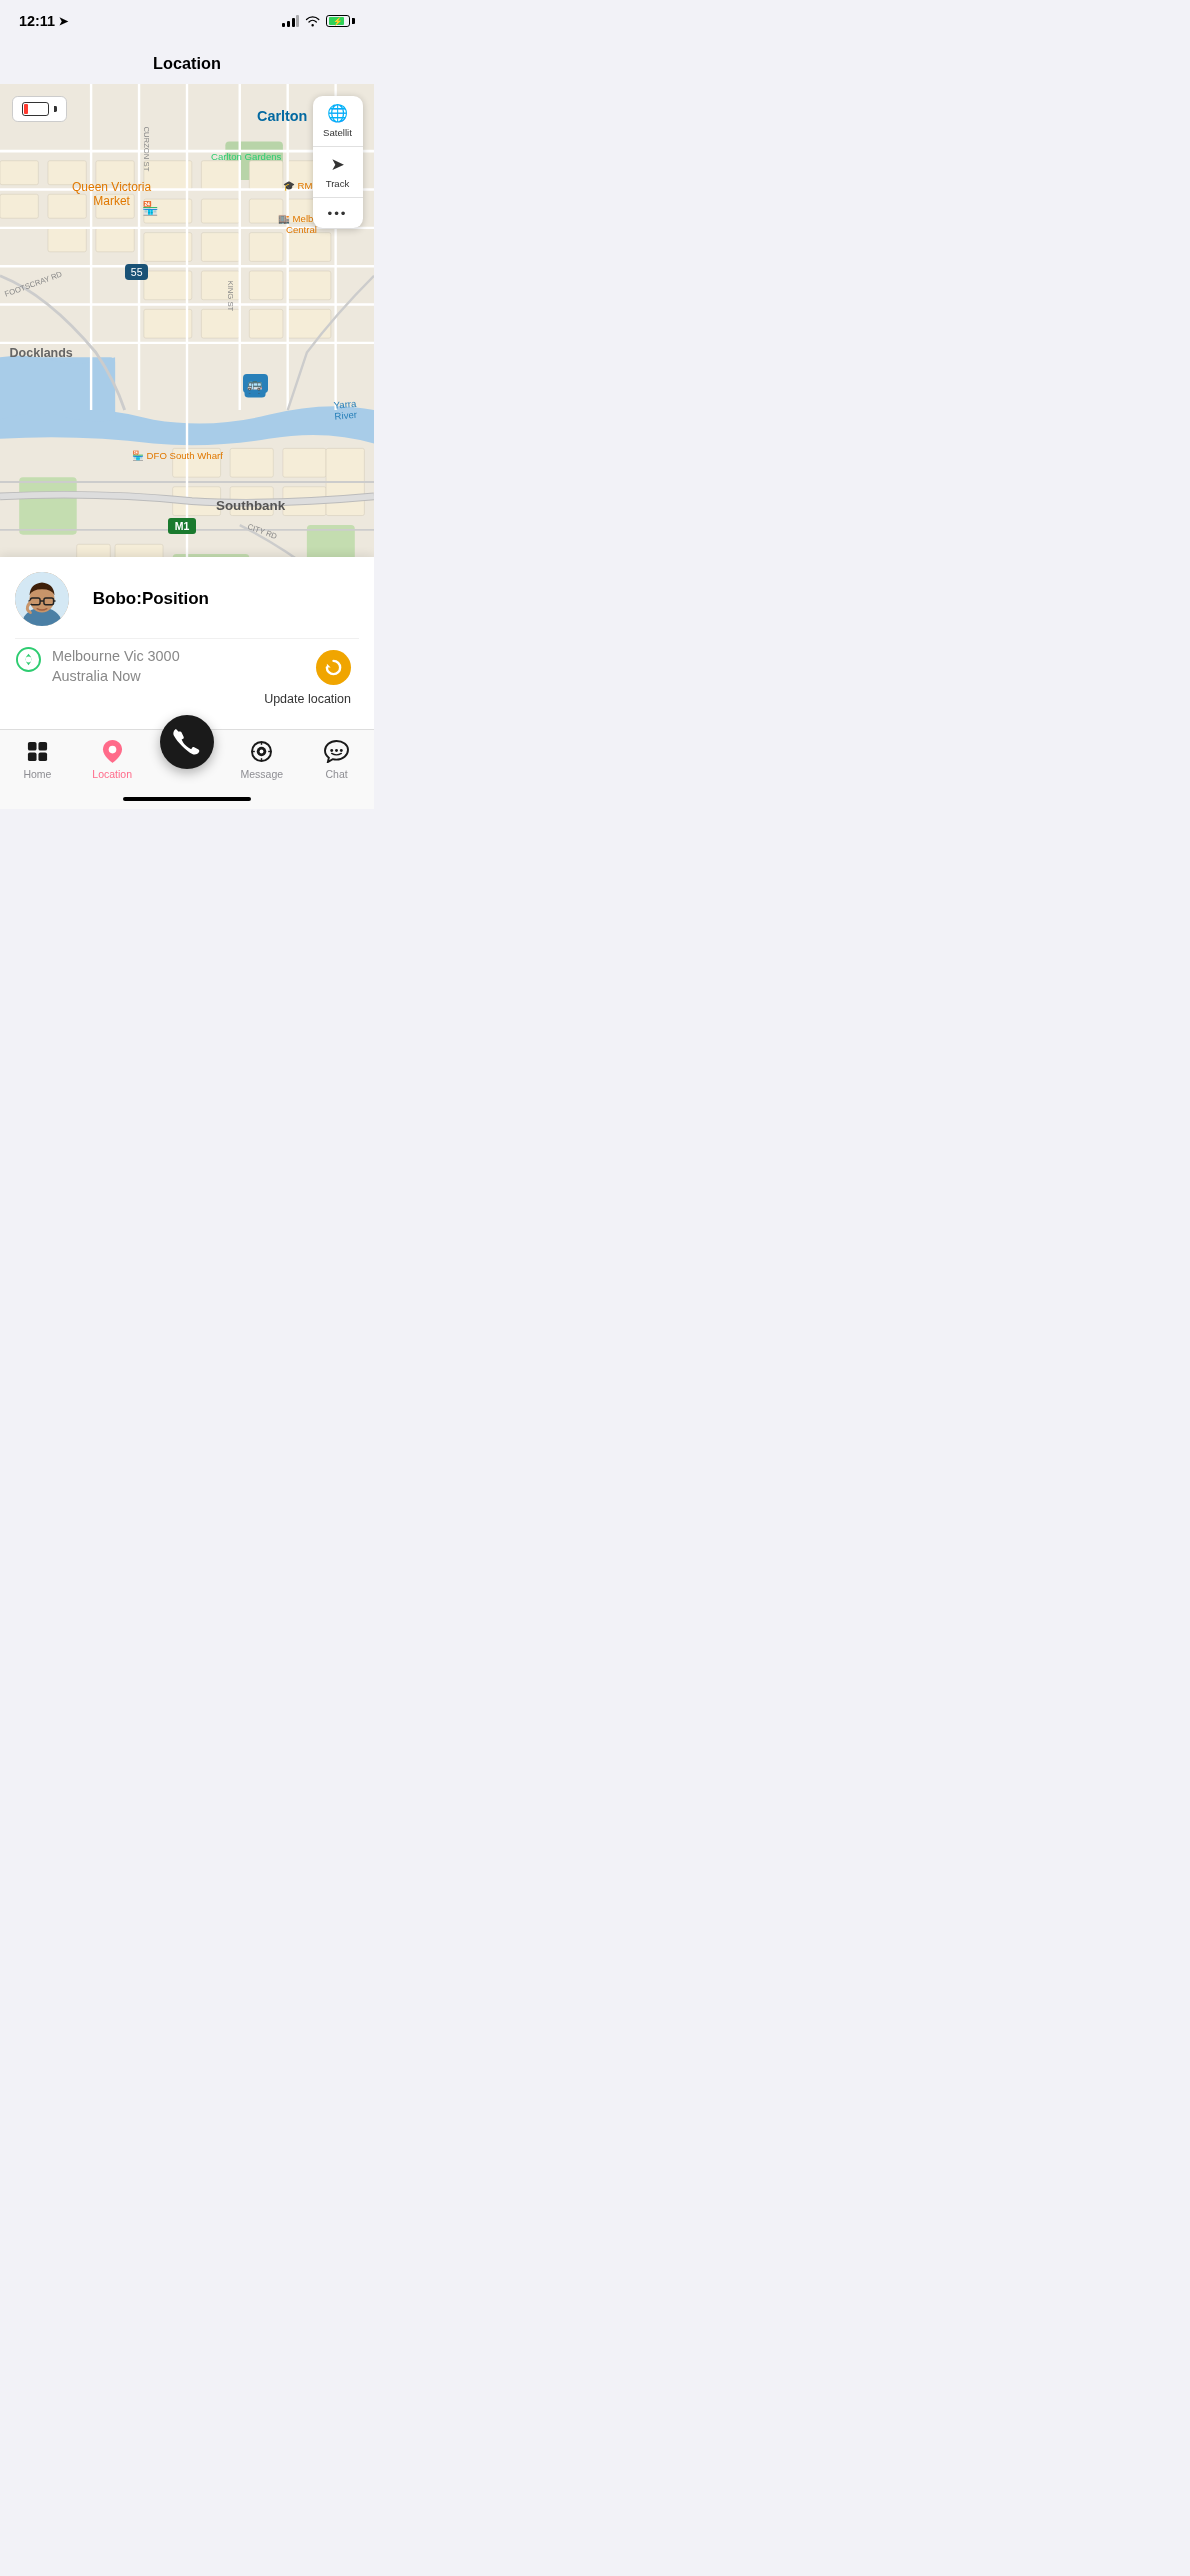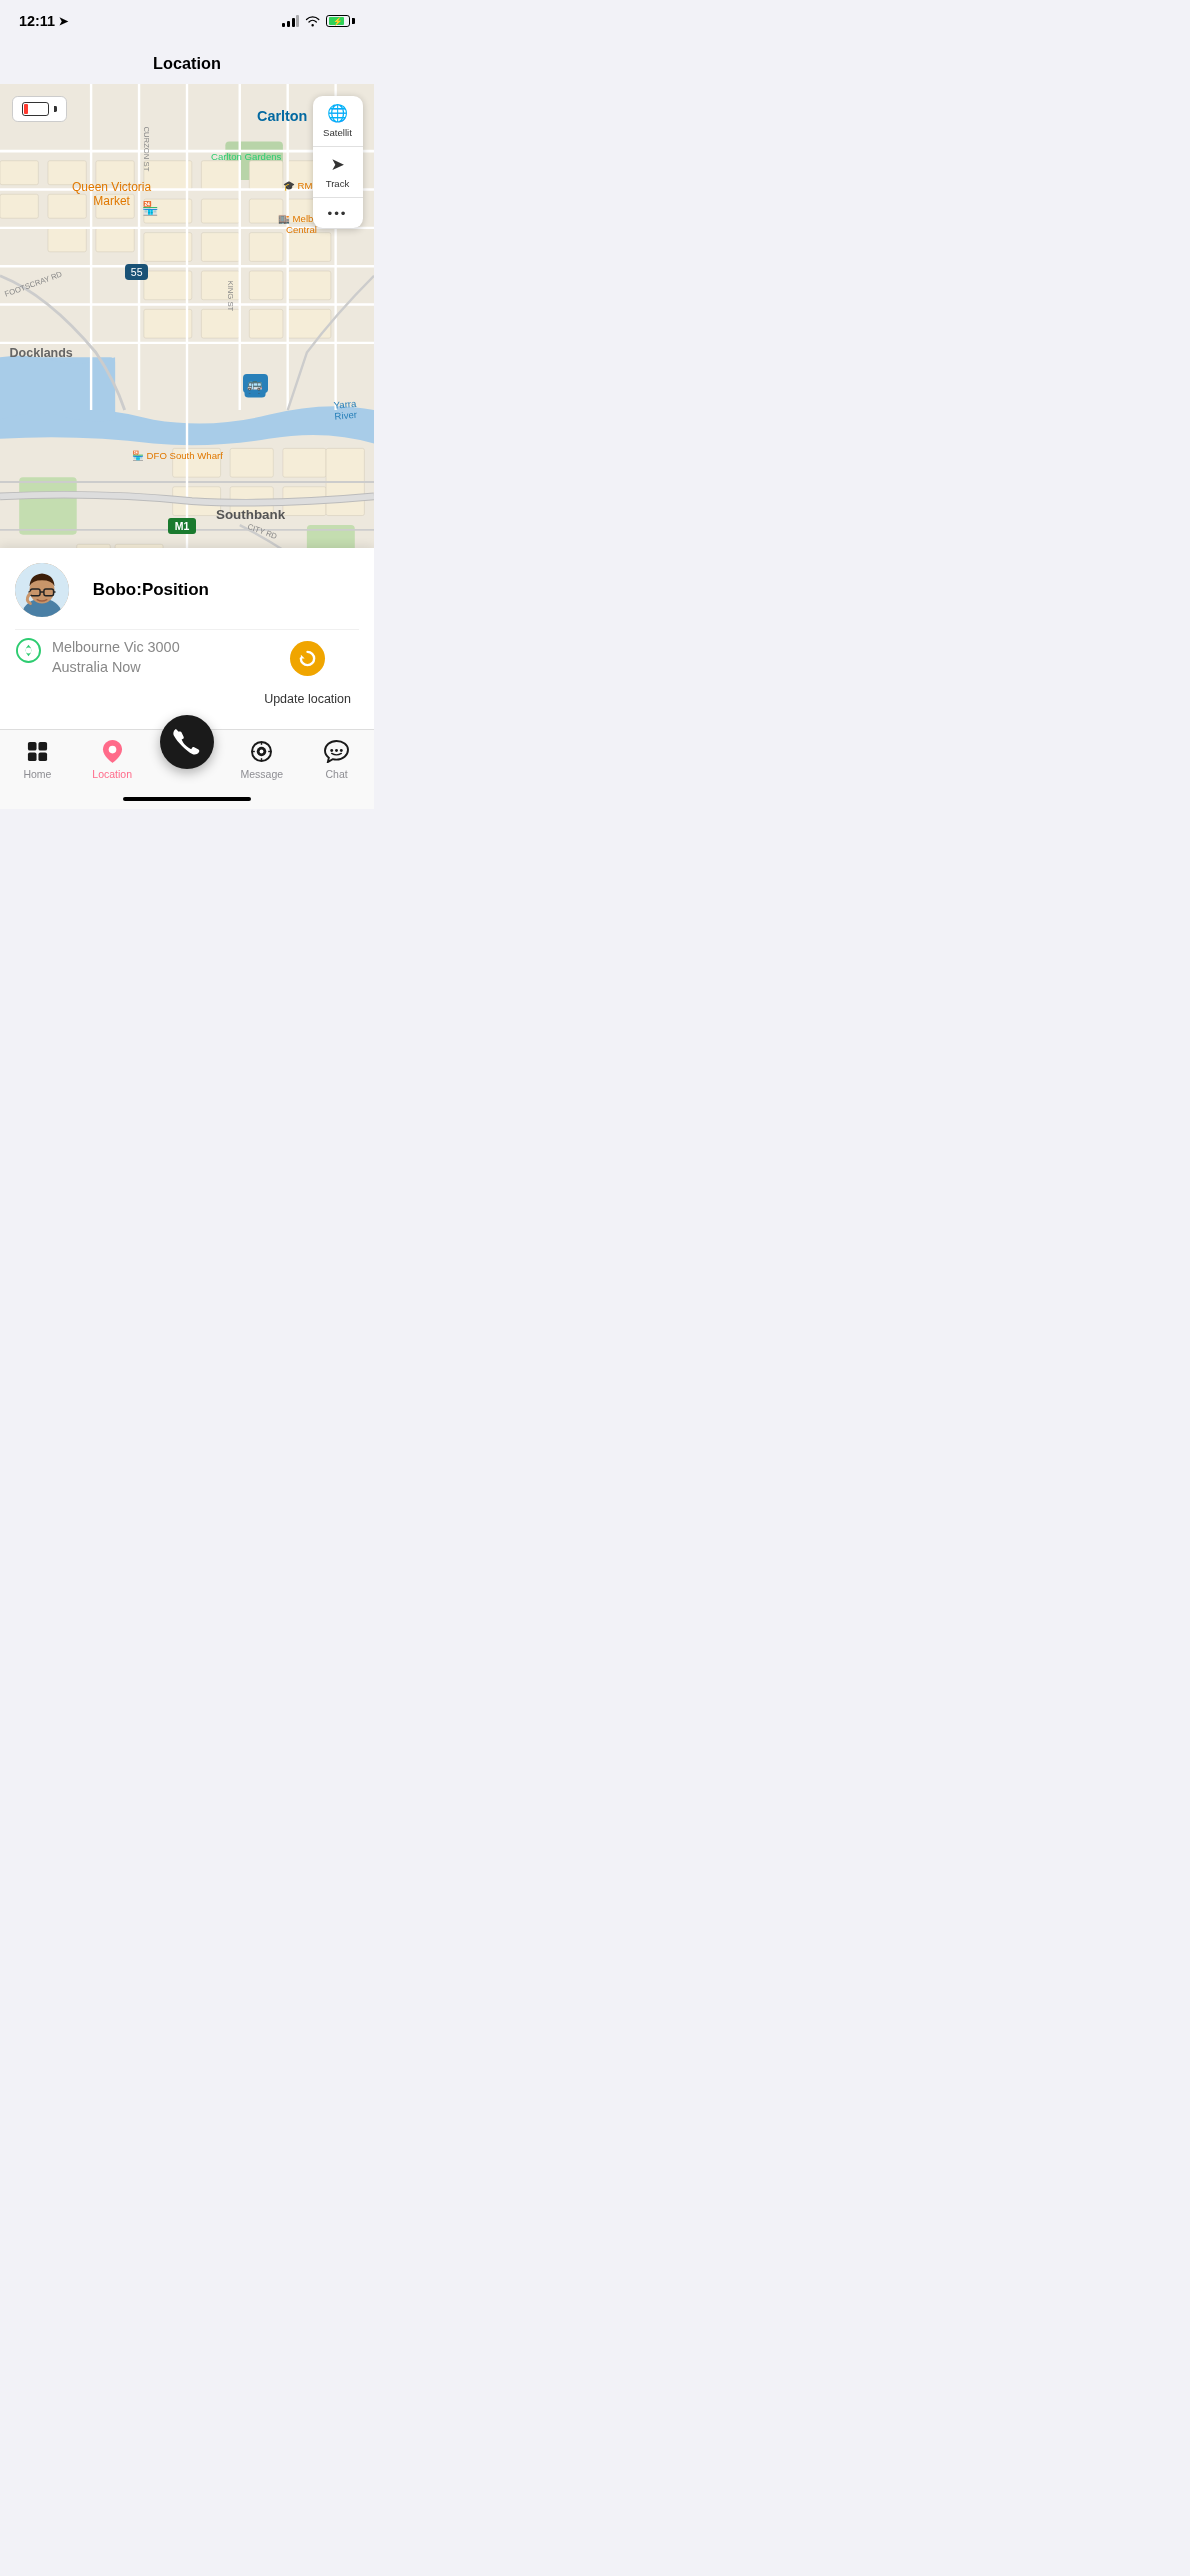--- a/index.html
+++ b/index.html
@@ -242,22 +242,22 @@
       flex: 1;
     }
     .location-address {
       font-size: 14.4px;
       color: #888;
       line-height: 1.4;
     }
     .update-location-btn {
       display: flex;
       flex-direction: column;
-      align-items: center;
-      gap: 16px;
+      align-items: flex-end;
+      gap: 7px;
       cursor: pointer;
       padding: 3.8px 7.7px;
     }
     .update-icon-circle {
       width: 35px;
       height: 35px;
       background: #f0a500;
       border-radius: 50%;
       display: flex;
       align-items: center;
@@ -495,21 +495,21 @@
   
   <div style="position:absolute;top:290px;left:243px;background:#2980b9;color:#fff;padding:1.9px 4.8px;border-radius:3.8px;font-size:12.5px;">🚌</div>
   
   
   <div style="position:absolute;top:366px;left:132px;font-size:9.6px;color:#e07800;">🏪 DFO South Wharf</div>
   
   
   <div style="position:absolute;top:398px;left:168px;background:#1a7a2e;color:#fff;padding:1.9px 6.7px;border-radius:2.9px;font-size:10.5px;font-weight:700;margin-top:36px;">M1</div>
   
   
-  <div style="position:absolute;top:414px;left:216px;font-size:13.4px;font-weight:600;color:#555;margin-top:9px;">Southbank</div>
+  <div style="position:absolute;top:414px;left:216px;font-size:13.4px;font-weight:600;color:#555;">Southbank</div>
   
   
   <div style="position:absolute;top:443px;left:247px;font-size:7.7px;color:#888;transform:rotate(20deg);white-space:nowrap;">CITY RD</div>
   
   
   <div style="position:absolute;top:314px;left:334px;font-size:9.6px;color:#2980b9;transform:rotate(-5deg);">Yarra River</div>
   
   
   <div style="position:absolute;top:479px;left:158px;font-size:12.5px;font-weight:600;color:#666;text-align:center;">South<br>Melbourne</div>
   

